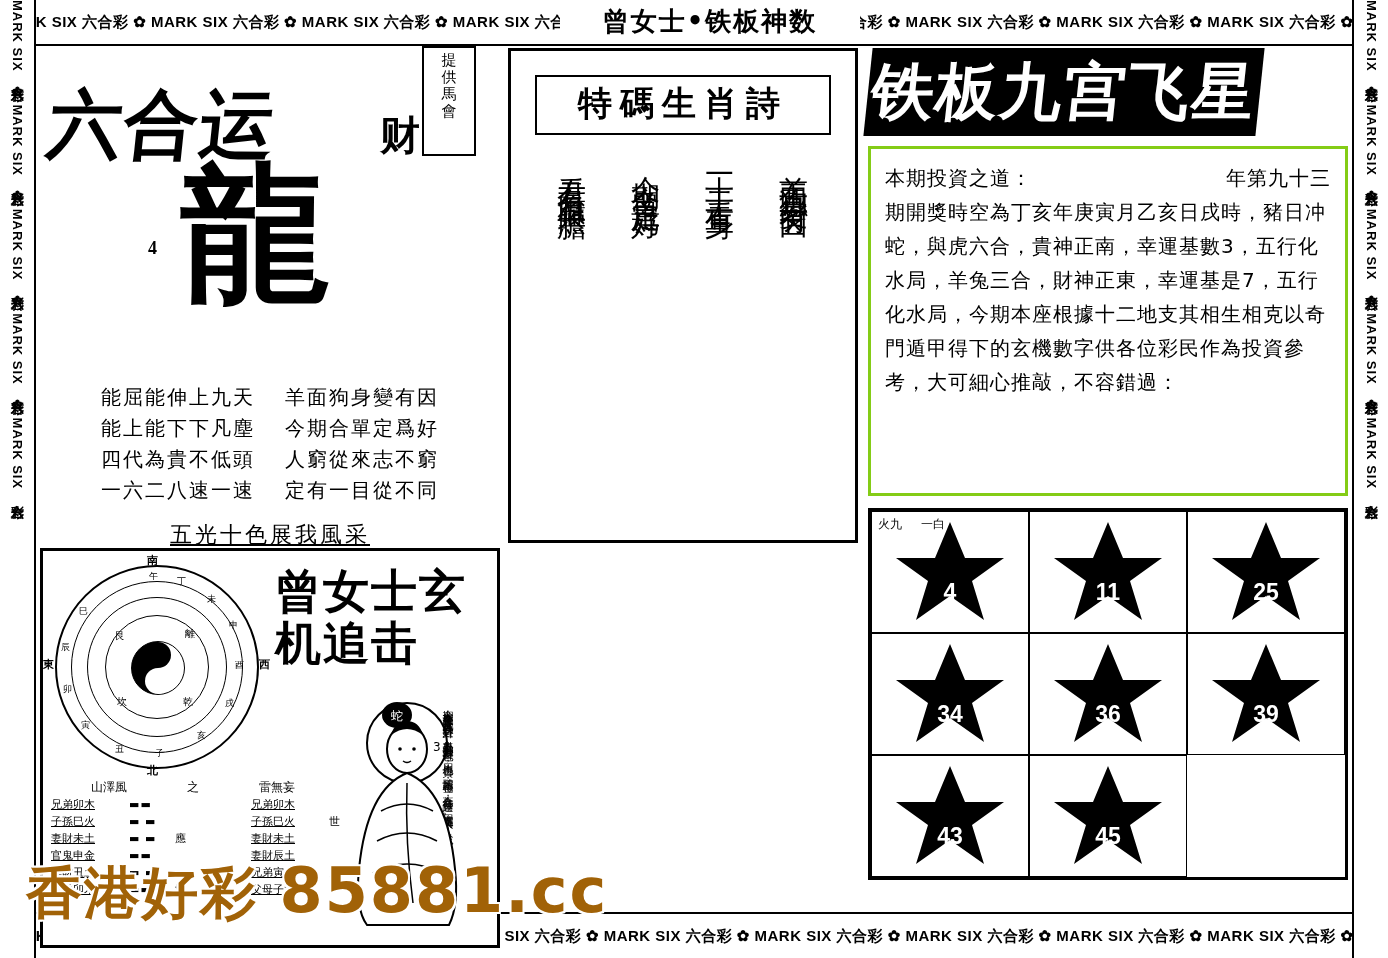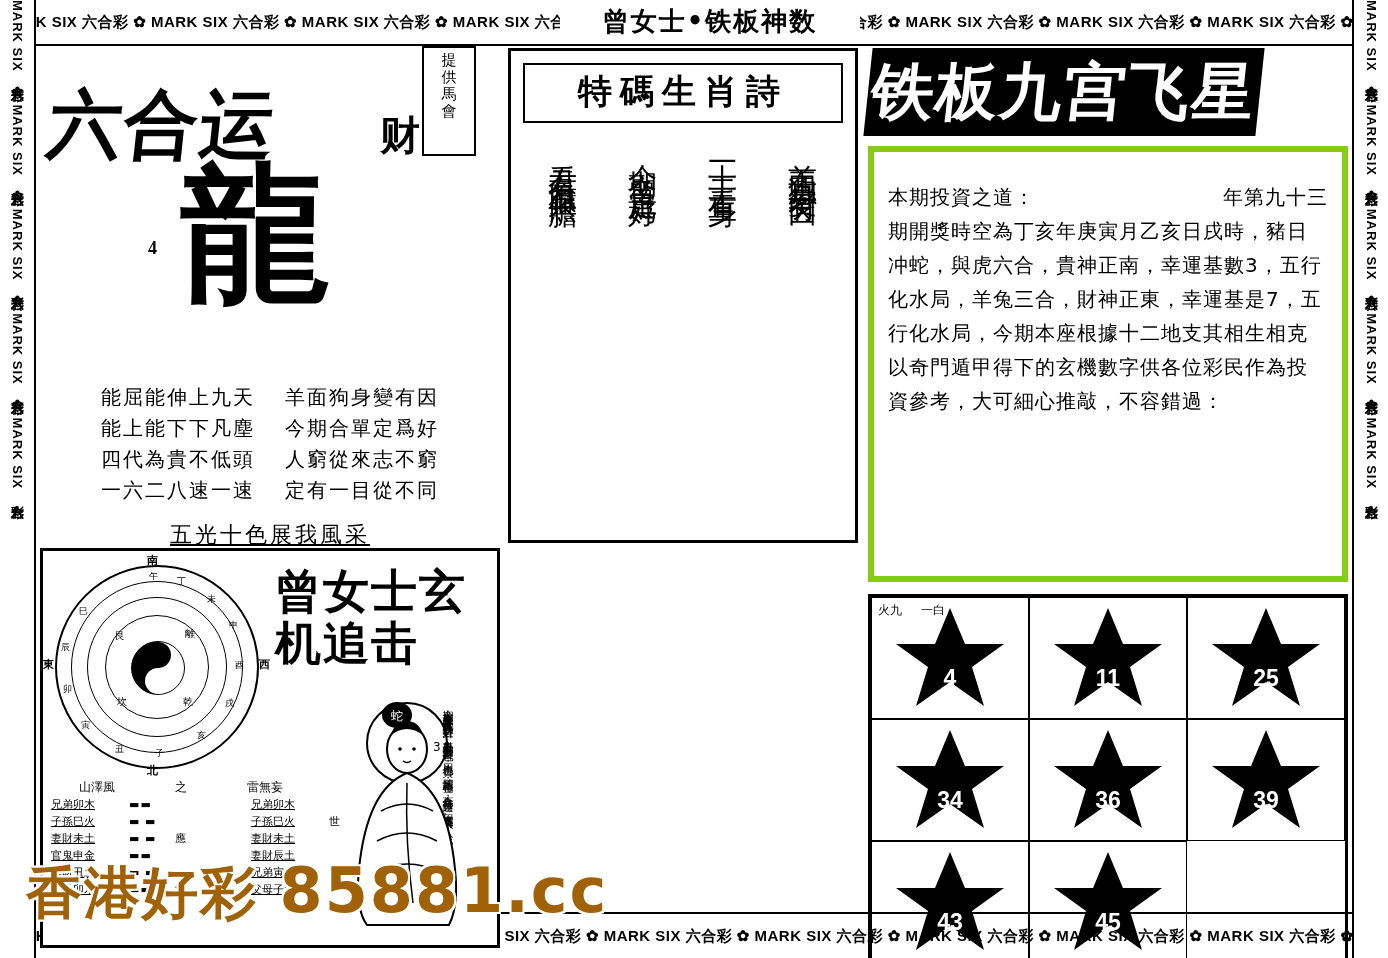--- a/index.html
+++ b/index.html
@@ -103,39 +103,39 @@
 
   .hexa-title{
     position:absolute;left:232px;top:14px;width:216px;
     font-family:"DejaVu Serif",serif;font-weight:bold;font-size:46px;
     letter-spacing:2px;line-height:52px;
   }
   .lines-table{
     position:absolute;left:8px;top:228px;width:300px;
     font-family:"DejaVu Sans",sans-serif;font-size:11px;line-height:17px;
   }
-  .lines-head{display:flex;gap:60px;margin-left:28px;font-size:12px;}
+  .lines-head{display:flex;gap:60px;margin-left:40px;font-size:12px;}
   .lines-row{display:flex;align-items:center;gap:6px;}
   .lines-row .lbl{width:72px;text-decoration:underline;}
   .lines-row .sym{width:40px;letter-spacing:1px;}
   .lines-row .mid{width:70px;}
   .vtext{
     position:absolute;top:150px;left:232px;width:180px;height:210px;
     writing-mode:vertical-rl;text-orientation:upright;
     font-family:"DejaVu Sans",sans-serif;font-size:11px;line-height:15px;
     letter-spacing:1px;
   }
   .lady{
     position:absolute;right:6px;bottom:4px;width:170px;height:250px;
   }
 
   
   .mid-box{
     border:3px solid #000;box-sizing:border-box;width:350px;height:495px;
-    padding:12px;position:relative;background:#fff;
+    padding:24px;position:relative;background:#fff;
   }
   .mid-head{
     border:2px solid #000;height:56px;line-height:52px;text-align:center;
     font-family:"DejaVu Sans",sans-serif;font-weight:bold;font-size:34px;
     letter-spacing:8px;
   }
   .mid-poem{
     display:flex;justify-content:space-around;margin-top:18px;
   }
   .mid-poem .pcol{
@@ -148,23 +148,23 @@
   .star-title{
     position:relative;height:98px;
     font-family:"DejaVu Sans",sans-serif;font-weight:bold;font-size:62px;
     letter-spacing:2px;white-space:nowrap;
   }
   .star-title .st{
     display:inline-block;background:#000;color:#fff;padding:2px 4px;
     transform:skewX(-6deg);
   }
   .right-box{
-    border:6px solid #84cc16;box-sizing:border-box;padding:28px 14px;
+    border:3px solid #84cc16;box-sizing:border-box;padding:12px 14px;
     font-family:"DejaVu Sans",sans-serif;font-size:20px;line-height:34px;
-    letter-spacing:1px;height:436px;
+    letter-spacing:1px;height:350px;
   }
   .right-box .row1{display:flex;justify-content:space-between;}
   .grid-box{
     margin-top:12px;border:3px solid #000;box-sizing:border-box;
     display:grid;grid-template-columns:repeat(3,1fr);grid-template-rows:repeat(3,1fr);
     height:372px;
   }
   .cell{border:1px solid #000;position:relative;display:flex;align-items:center;justify-content:center;}
   .star{
     width:112px;height:108px;position:relative;

